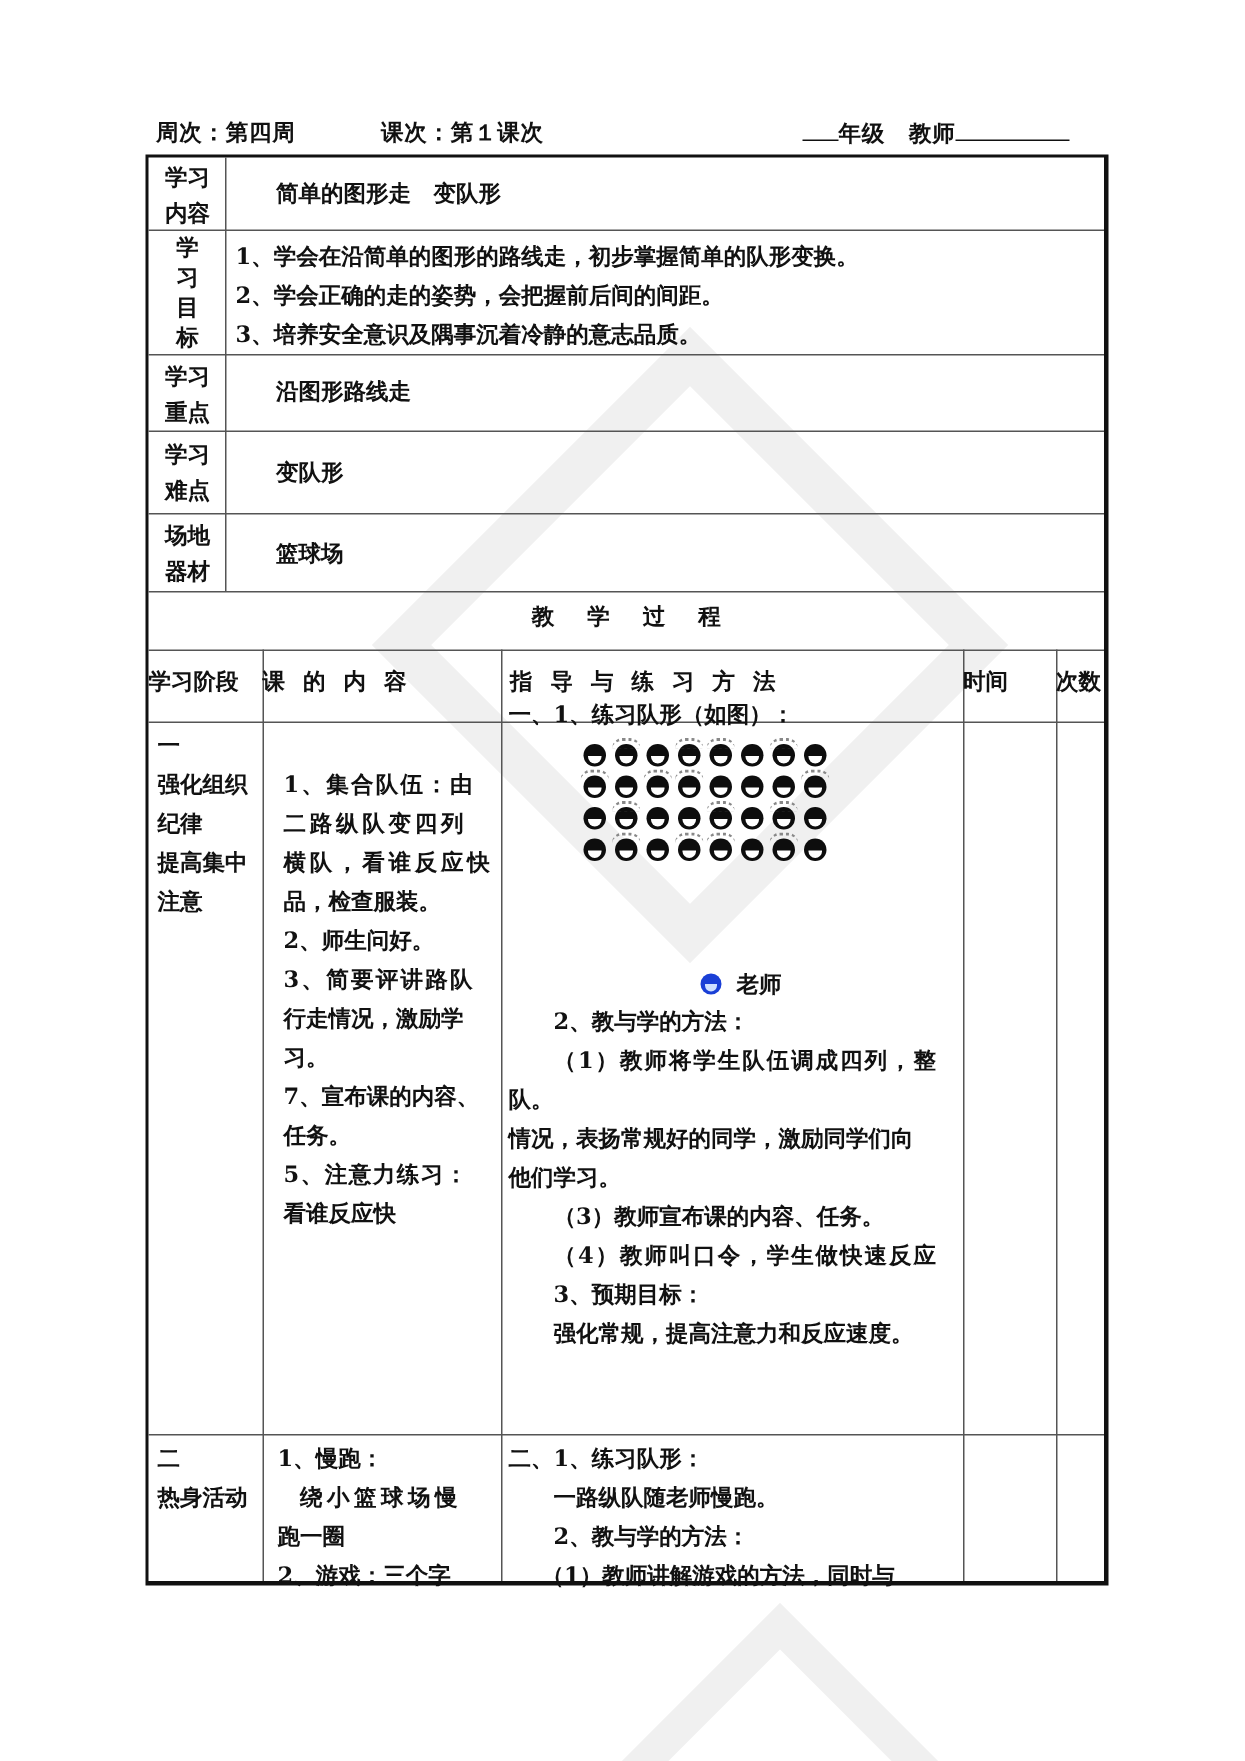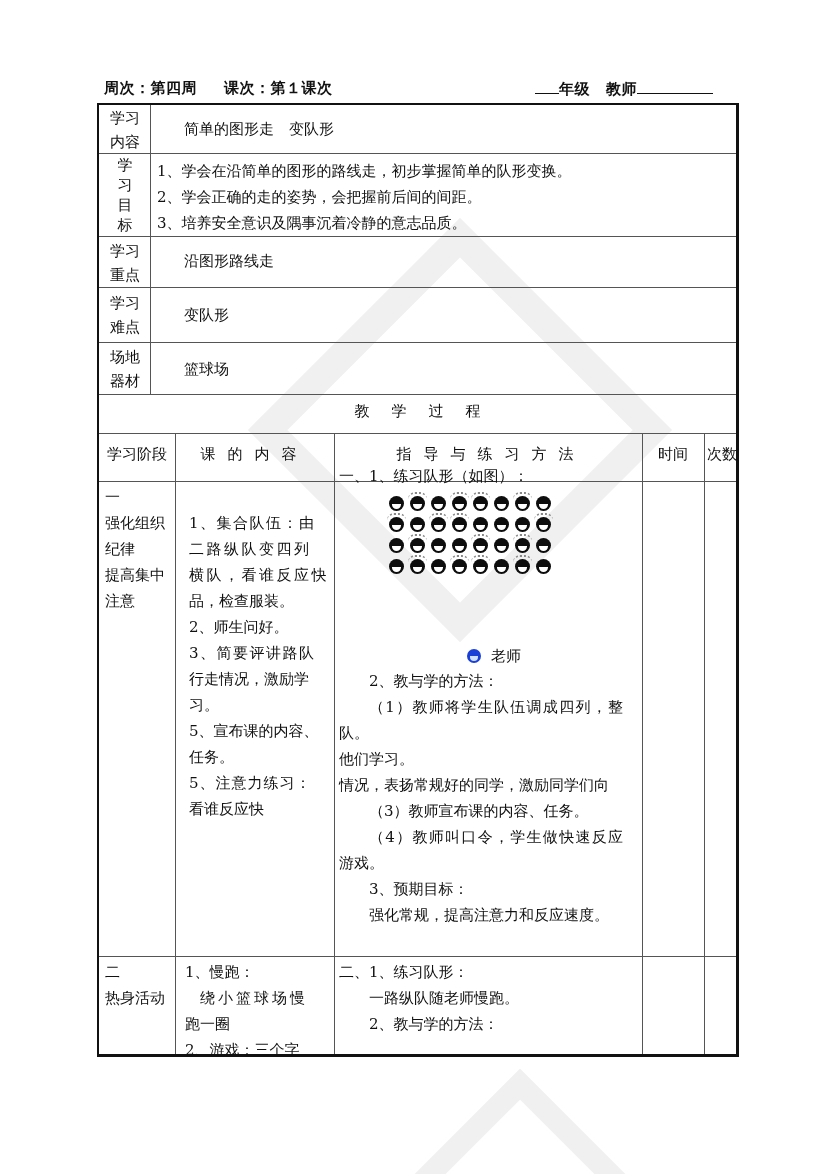--- a/index.html
+++ b/index.html
@@ -6,35 +6,35 @@
   body { width:830px; height:1174px; position:relative; overflow:hidden;
          font-family:"DejaVu Serif","Liberation Serif",serif; color:#111; }
   .page { position:absolute; left:0; top:0; width:830px; height:1174px; }
 
   .watermark { position:absolute; pointer-events:none; opacity:0.06; }
   .wm1 { left:310px; top:280px; width:300px; height:300px; transform:rotate(45deg); border:28px solid #000; box-sizing:border-box; }
   .wm2 { left:420px; top:1110px; width:200px; height:200px; transform:rotate(45deg); border:22px solid #000; box-sizing:border-box; }
 
   .hdr { position:absolute; top:79px; font-size:15px; font-weight:bold; letter-spacing:0.5px; white-space:nowrap; }
   .hdr-week { left:104px; }
-  .hdr-lesson { left:224px;font-family:Liberation Mono, monospace; }
+  .hdr-lesson { left:254px;font-family:Liberation Mono, monospace; }
   .hdr-grade { left:535px; }
   .blank { display:inline-block; border-bottom:1.5px solid #111; height:14px; vertical-align:baseline; }
 
   .tbl { position:absolute; left:97px; top:103px; width:642px; height:954px;
-         border:2px solid #111; border-right-width:3px; border-bottom-width:3px; box-sizing:border-box; }
+         border:2px solid #111; border-right-width:3px; border-bottom-width:3px; box-sizing:border-box;font-weight:bold; }
   .hl { position:absolute; left:0; right:0; height:0; border-top:1.5px solid #555; }
   .vl { position:absolute; width:0; border-left:1.5px solid #555; }
 
   .cell { position:absolute; font-size:15px; line-height:26px; }
   .lbl { position:absolute; left:0; width:52px; text-align:center; font-size:15px; line-height:24px; }
   .lbl-v { line-height:20px; }
 
   .proc-title { position:absolute; left:0; right:0; text-align:center; font-size:15px; letter-spacing:22px; }
-  .colh { position:absolute; font-size:15px; text-align:center; }
+  .colh { position:absolute; font-size:15px; text-align:left; }
 
   .formation { position:absolute; left:292px; top:28px; }
   .frow { display:flex; gap:6px; height:21px; align-items:center; }
   .kid { width:15px; height:15px; border-radius:50%; background:#0d0d0d; position:relative; }
   .kid::after { content:""; position:absolute; left:3px; right:3px; bottom:2px; height:5px; background:#fff; border-radius:0 0 6px 6px; }
   .kid.girl::before { content:""; position:absolute; left:-2px; right:-2px; top:-4px; height:5px;
                       border-top:2px dotted #888; border-radius:8px 8px 0 0; }
   .teacher { display:inline-block; width:14px; height:14px; border-radius:50%; background:#1a3fd6; position:relative; vertical-align:-2px; margin-right:10px; }
   .teacher::after { content:""; position:absolute; left:3px; right:3px; bottom:2px; height:5px; background:#cfe0ff; border-radius:0 0 6px 6px; }
 </style>
@@ -131,21 +131,21 @@
       </div>
       <div class="cell" style="left:90px; top:405px; width:140px">
         <div style="letter-spacing:1.5px">1、集合队伍：由</div>
         <div style="letter-spacing:2.5px">二路纵队变四列</div>
         <div style="letter-spacing:2.5px">横队，看谁反应快</div>
         <div>品，检查服装。</div>
         <div>2、师生问好。</div>
         <div style="letter-spacing:1.5px">3、简要评讲路队</div>
         <div>行走情况，激励学</div>
         <div>习。</div>
-        <div>5、宣布课的内容、</div>
+        <div>7、宣布课的内容、</div>
         <div>任务。</div>
         <div style="letter-spacing:1px">5、注意力练习：</div>
         <div>看谁反应快</div>
       </div>
 
       <div class="cell" style="left:240px; top:358px; width:300px; height:470px">
         <div>一、1、练习队形（如图）：</div>
 
         <div class="formation" style="left:50px; top:30px">
           <div class="frow">
@@ -191,25 +191,24 @@
         </div>
 
         <div style="position:absolute; left:128px; top:180px">
           <span class="teacher"></span><span>老师</span>
         </div>
 
         <div style="position:absolute; left:0; top:205px; width:300px">
           <div style="padding-left:30px">2、教与学的方法：</div>
           <div style="padding-left:30px; letter-spacing:1.3px">（1）教师将学生队伍调成四列，整</div>
           <div>队。</div>
+          <div>情况，表扬常规好的同学，激励同学们向</div>
           <div>他们学习。</div>
-          <div>情况，表扬常规好的同学，激励同学们向</div>
           <div style="padding-left:30px">（3）教师宣布课的内容、任务。</div>
           <div style="padding-left:30px; letter-spacing:1.3px">（4）教师叫口令，学生做快速反应</div>
-          <div>游戏。</div>
           <div style="padding-left:30px">3、预期目标：</div>
           <div style="padding-left:30px">强化常规，提高注意力和反应速度。</div>
         </div>
       </div>
 
       <div class="cell" style="left:543px; top:379px; width:62px"></div>
       <div class="cell" style="left:605px; top:379px; width:36px"></div>
     </div>
 
     <div>
@@ -220,18 +219,19 @@
       <div class="cell" style="left:86px; top:854px; width:145px">
         <div>1、慢跑：</div>
         <div style="padding-left:15px; letter-spacing:3px">绕小篮球场慢</div>
         <div>跑一圈</div>
         <div>2、游戏：三个字</div>
       </div>
       <div class="cell" style="left:240px; top:854px; width:300px">
         <div>二、1、练习队形：</div>
         <div style="padding-left:30px">一路纵队随老师慢跑。</div>
         <div style="padding-left:30px">2、教与学的方法：</div>
+        <div style="padding-left:22px">（1）教师讲解游戏的方法，同时与</div>
       </div>
       <div class="cell" style="left:543px; top:854px; width:62px"></div>
       <div class="cell" style="left:605px; top:854px; width:36px"></div>
     </div>
   </div>
 </div>
 
 </body></html>

